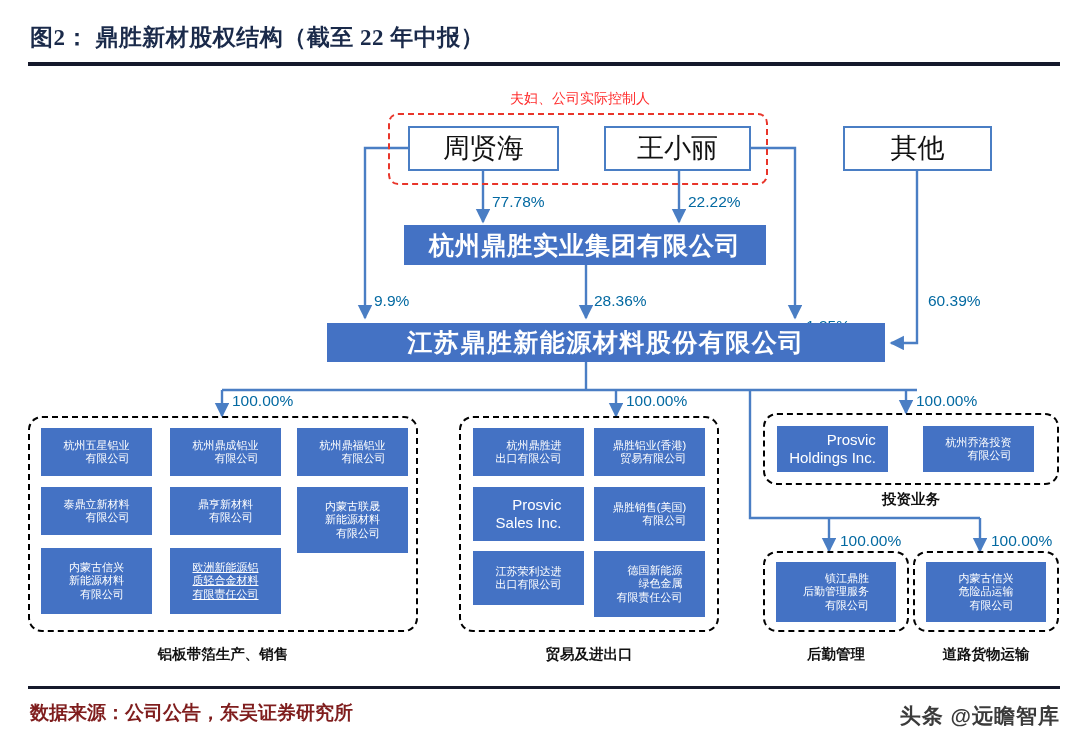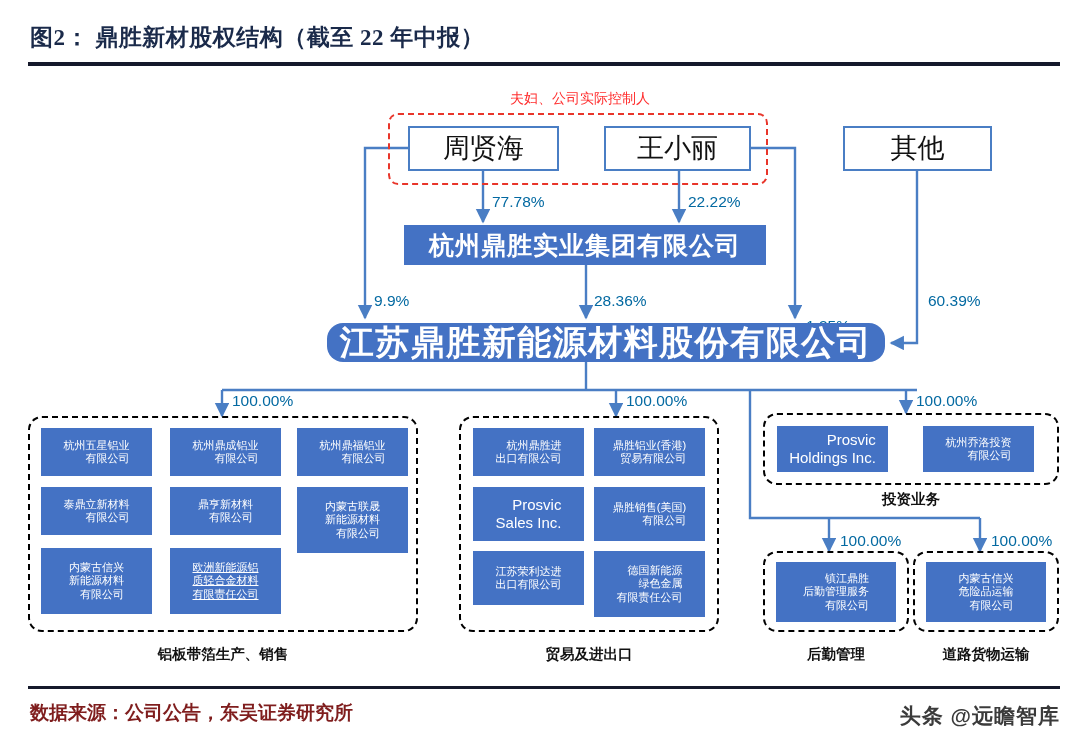--- a/index.html
+++ b/index.html
@@ -23,21 +23,21 @@
   
   .node{position:absolute;box-sizing:border-box;display:flex;align-items:center;justify-content:center;
     text-align:right;line-height:1.22;}
 
   
   .node.plain{background:#ffffff;border:2.5px solid #4a7ec4;color:#111111;font-size:27px;font-weight:500;}
 
   
   .node.blue{background:#4472c4;color:#ffffff;border:0;}
   .node.lvl1{font-size:25px;font-weight:bold;letter-spacing:1px;}
-  .node.lvl2{font-size:34px;font-weight:bold;letter-spacing:1.5px;border-radius:16px;}
+  .node.lvl2{font-size:25px;font-weight:bold;letter-spacing:1.5px;}
   .node.leaf{font-size:11px;font-weight:400;padding:2px 3px;}
   .node.leaf.latin{font-size:15px;}
 
   
   .grp{position:absolute;box-sizing:border-box;border:2.5px dashed #000000;border-radius:14px;background:transparent;}
   .grp.red{border:2.5px dashed #e8352a;border-radius:10px;}
 
   .grp-label{position:absolute;text-align:center;font-size:14.5px;font-weight:bold;color:#111111;white-space:nowrap;}
 
   

